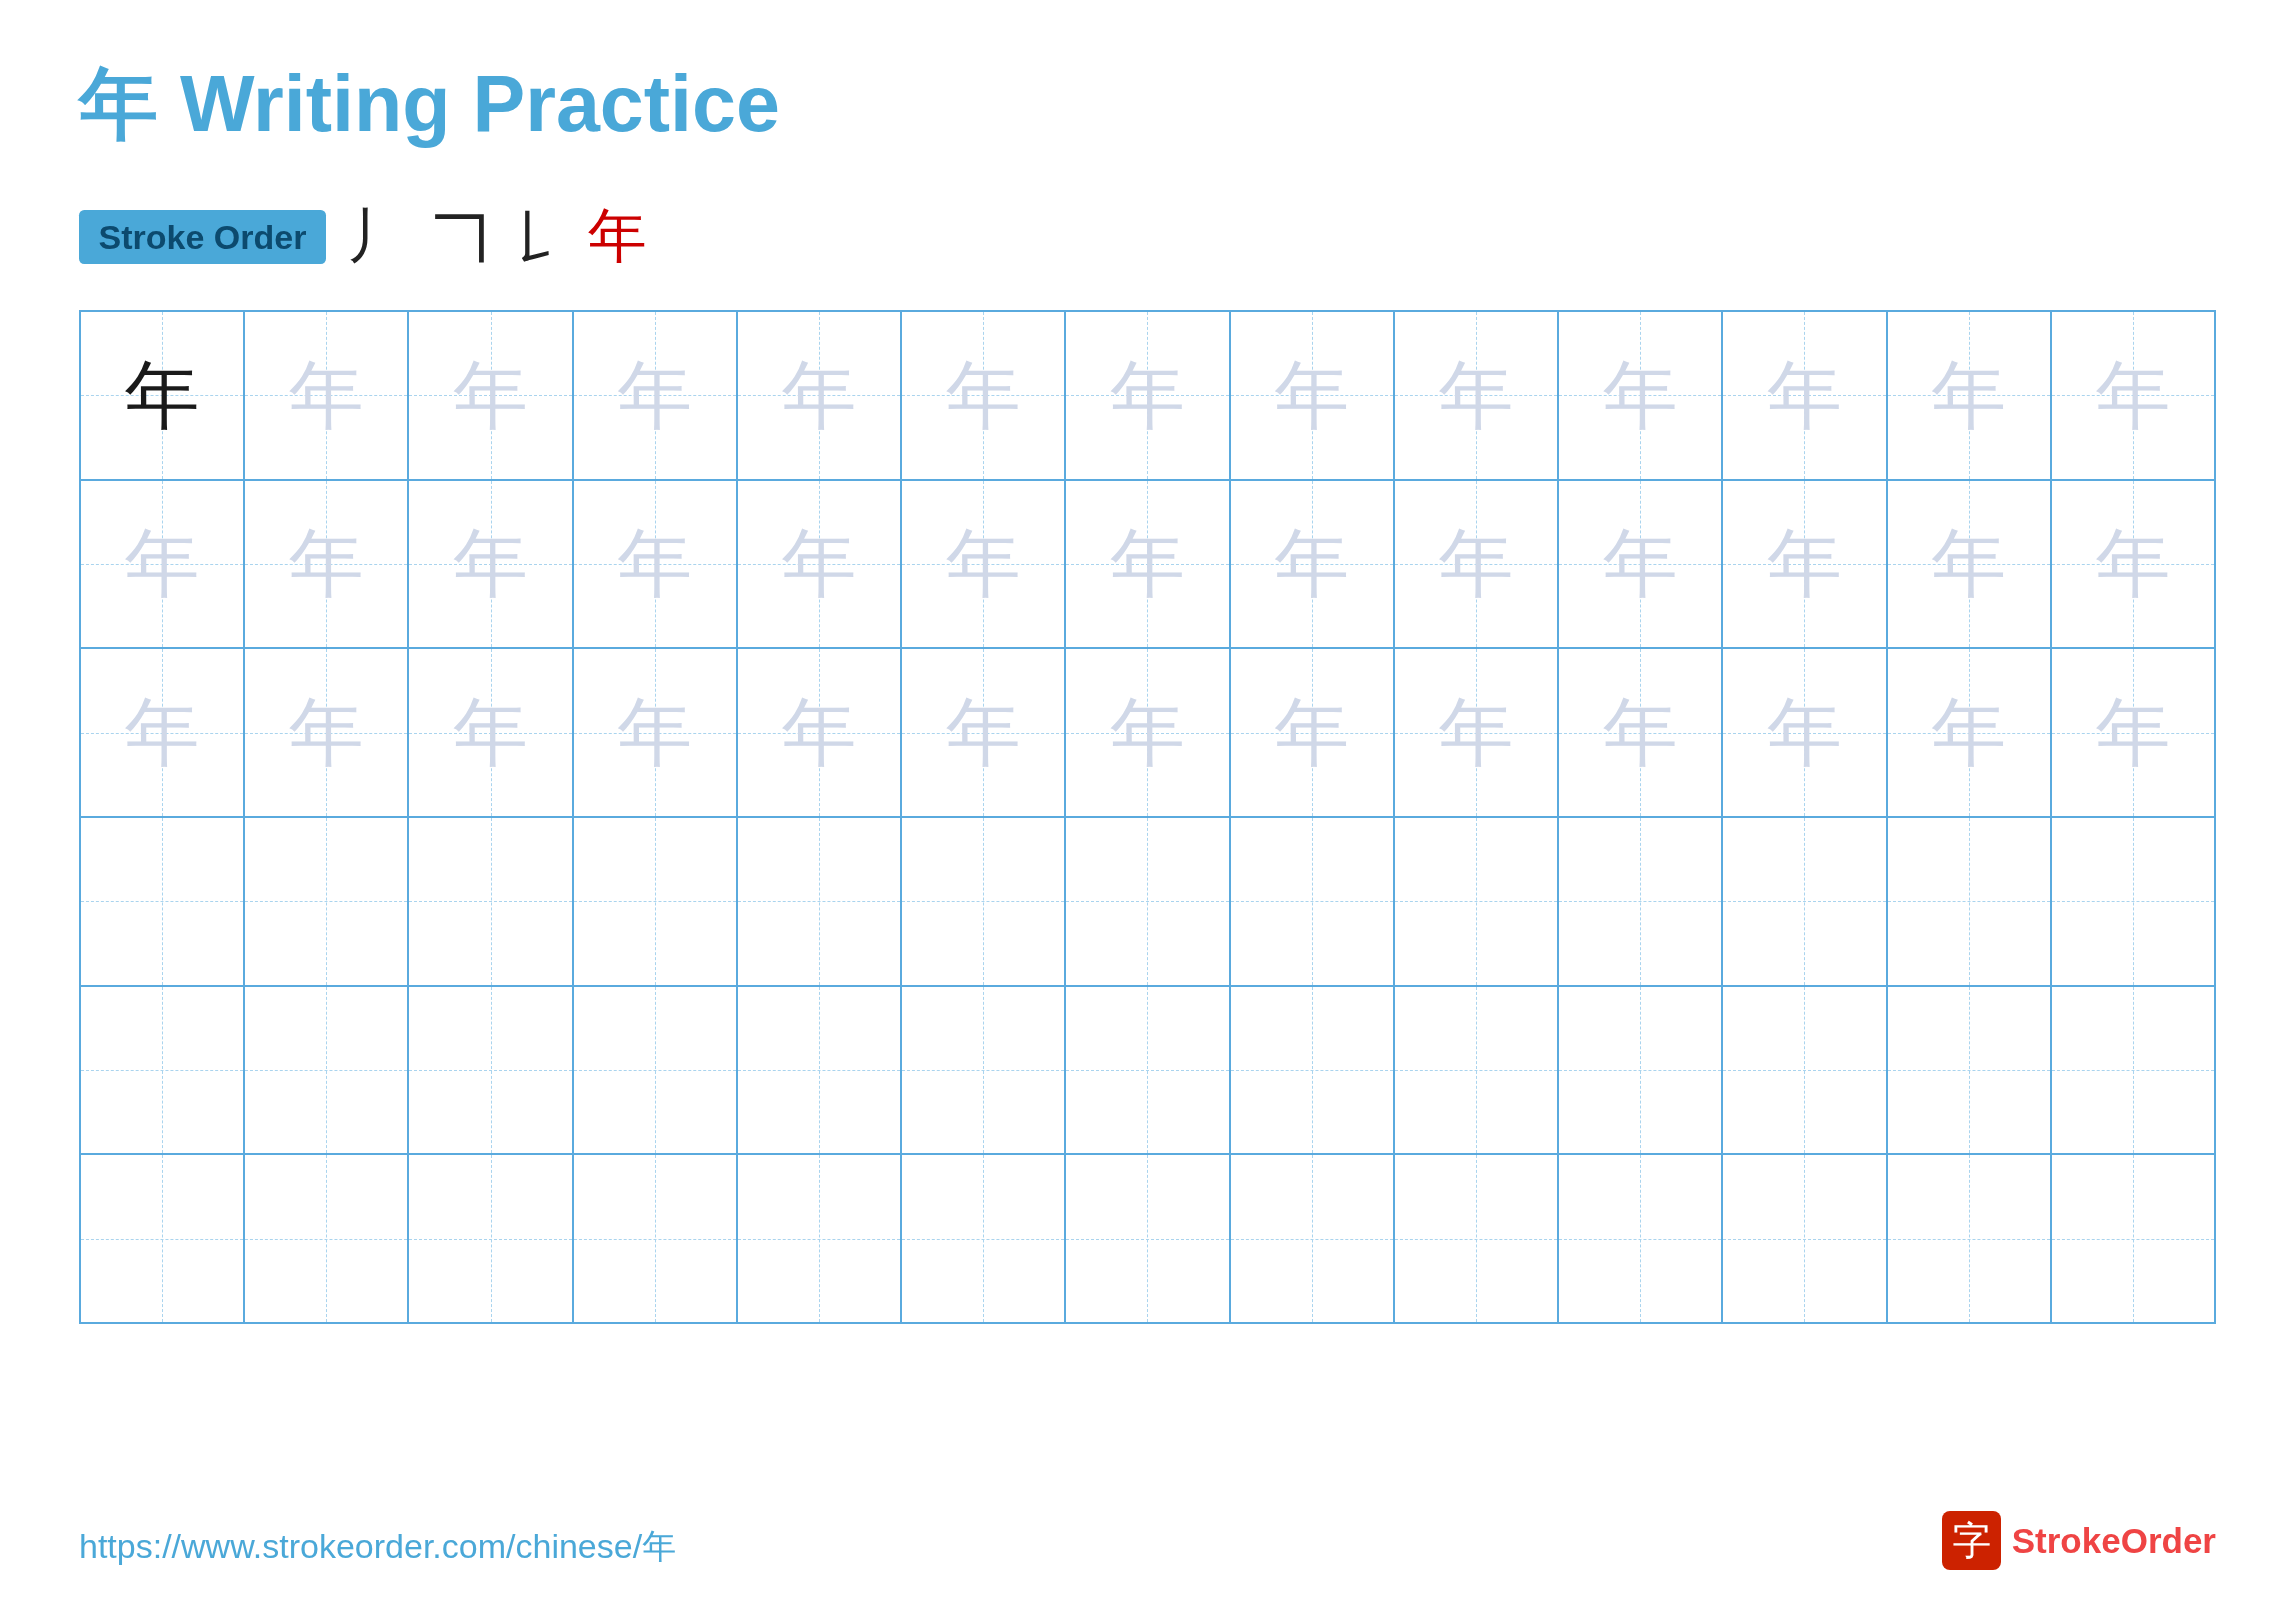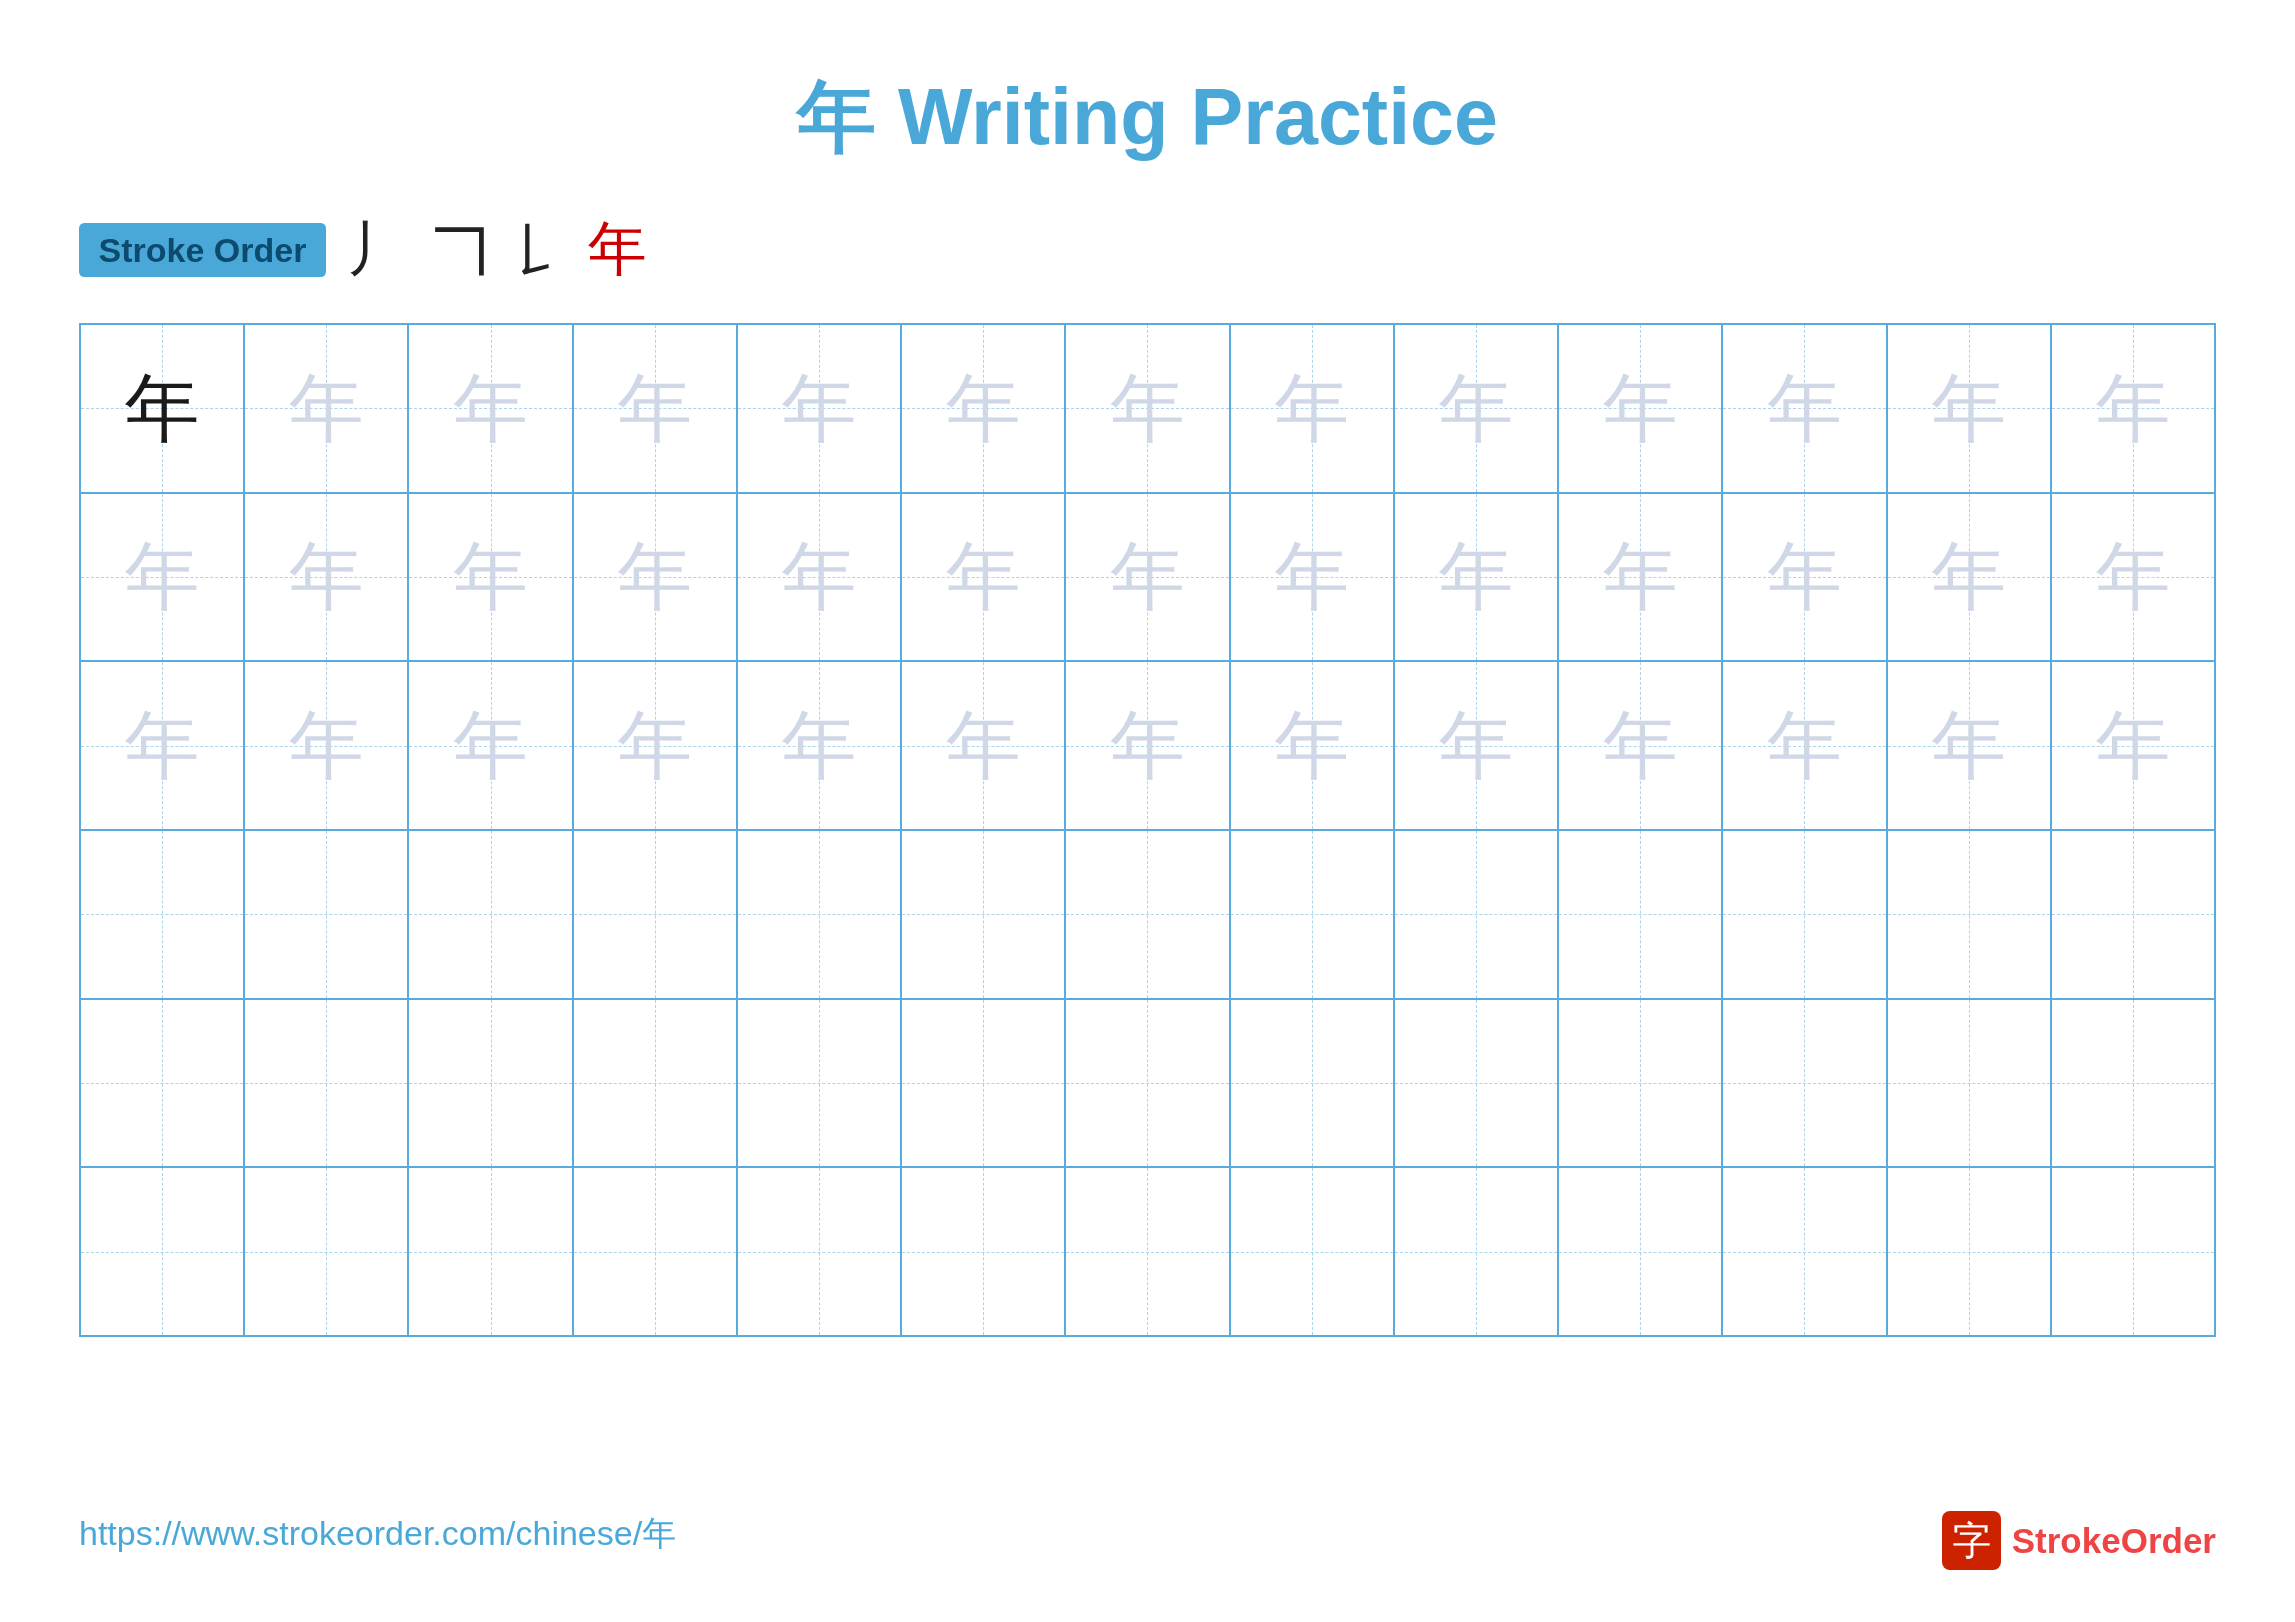--- a/index.html
+++ b/index.html
@@ -14,26 +14,24 @@
 
     .page {
       width: 2295px;
       height: 1622px;
       background: #fff;
       position: relative;
       padding: 52px 79px;
     }
 
     .title {
-      text-align: center;
       font-size: 79px;
       color: #4aa8d8;
       font-weight: bold;
       margin-bottom: 39px;
-      margin-top: 13px;
     }
 
     .stroke-order-row {
       display: flex;
       align-items: center;
       margin-bottom: 33px;
       gap: 19.6px;
     }
 
     .stroke-order-badge {
@@ -116,21 +114,21 @@
       color: #d0d8e8;
     }
 
     
     .footer {
       position: absolute;
       bottom: 52px;
       left: 79px;
       right: 79px;
       display: flex;
-      align-items: flex-start;
+      align-items: flex-end;
       justify-content: space-between;
     }
 
     .footer-url {
       font-size: 34px;
       color: #4aa8d8;
     }
 
     .footer-logo {
       display: flex;

